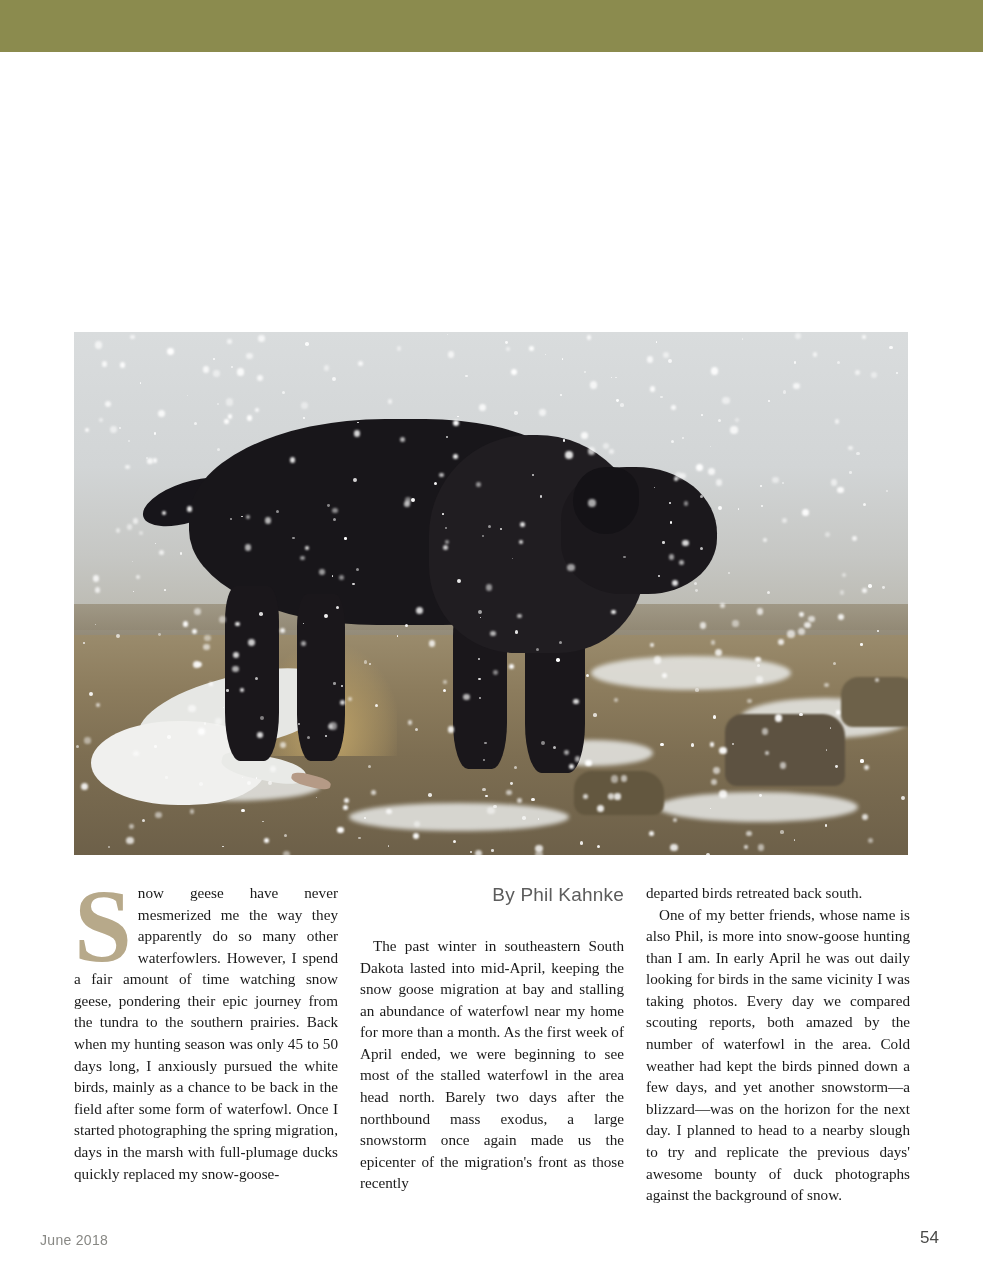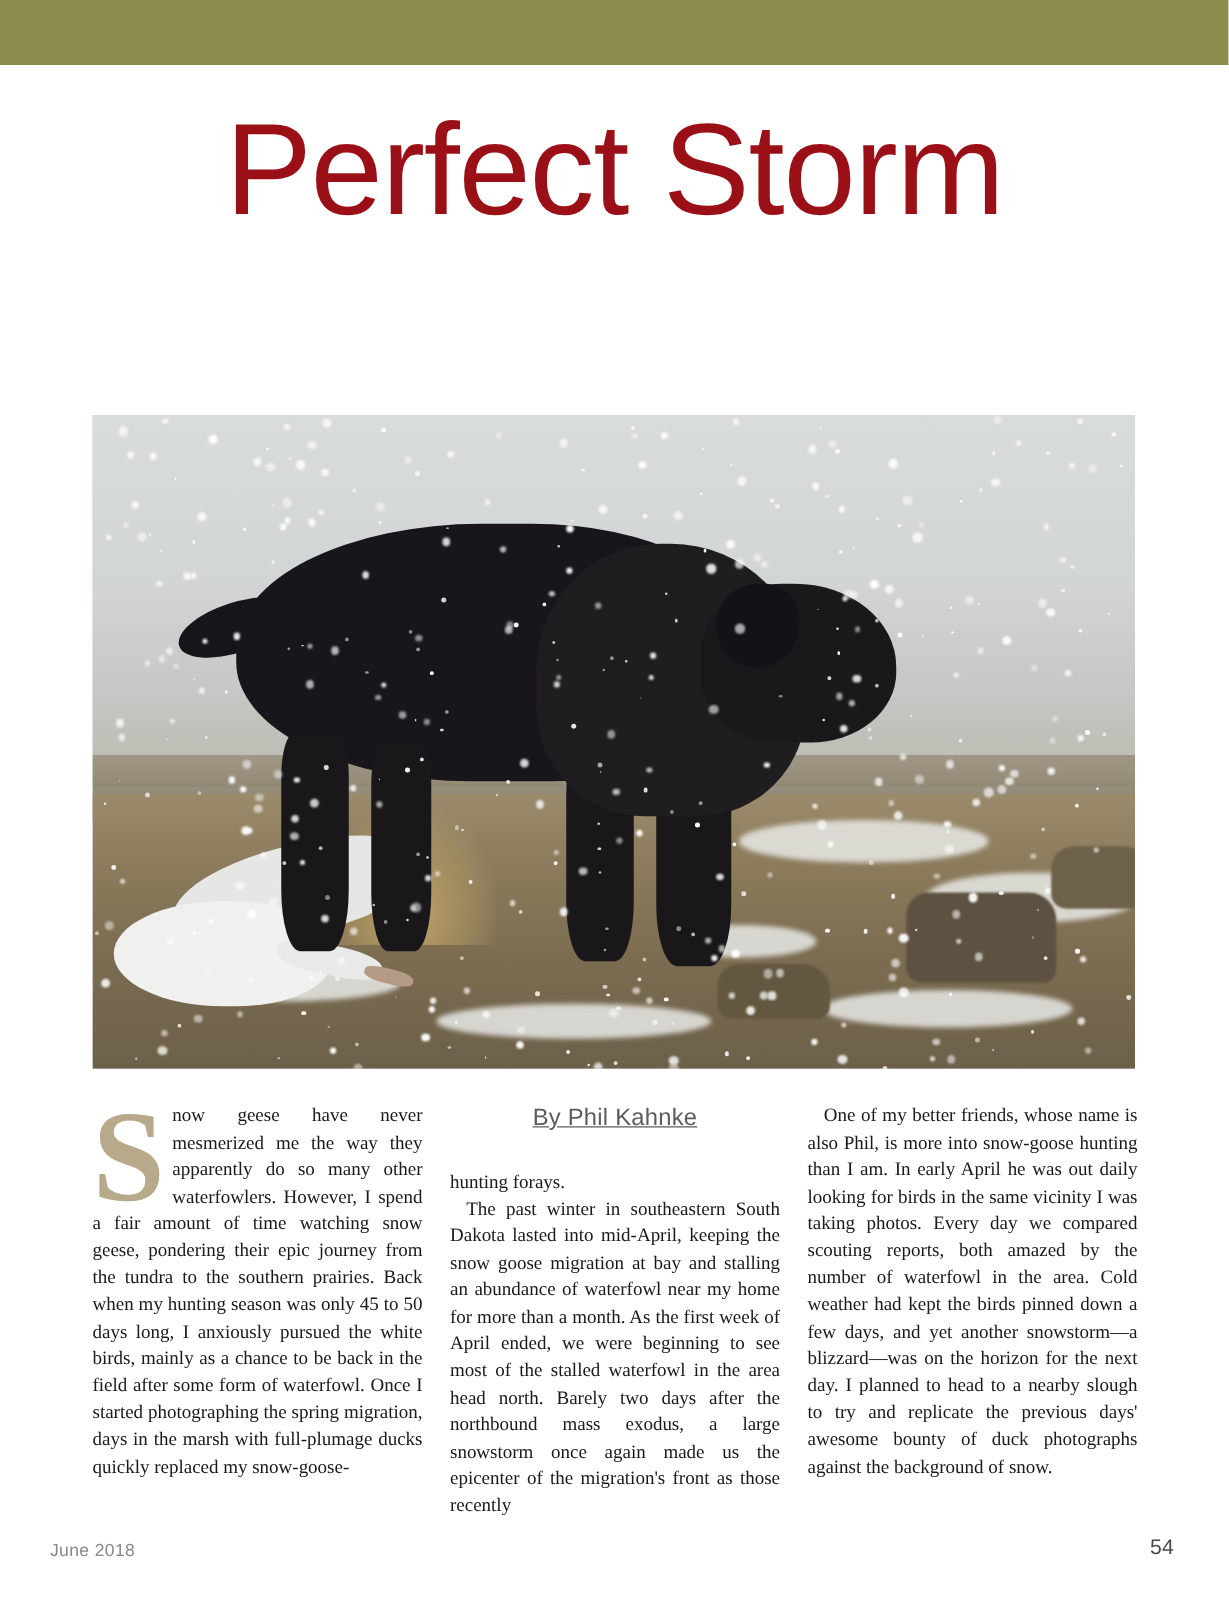--- a/index.html
+++ b/index.html
@@ -192,24 +192,23 @@
     font-weight: bold;
     font-size: 104px;
     line-height: 0.76;
     color: #b7a98a;
     margin: 4px 6px -6px 0;
   }
   .byline {
     font-family: "Liberation Sans", sans-serif;
     font-size: 19px;
     color: #5c5c5c;
-    text-align: center;
+    text-align: right;
     margin: 0 0 26px 0;
     letter-spacing: 0.2px;
-    text-decoration: underline;
   }
   .col p { margin: 0; }
   .col p.indent { text-indent: 13px; }
 
   .footer-date {
     position: absolute;
     left: 40px;
     top: 1232px;
     font-family: "Liberation Sans", sans-serif;
     font-size: 14px;
@@ -225,21 +224,20 @@
     color: #4a4a48;
   }
 </style>
 </head>
 <body>
 
 <div class="page">
 
   <div class="top-band"></div>
 
-  <div class="title">Perfect Storm</div>
 
   <div class="subtitle">
   </div>
 
   <div class="photo">
     <div class="ph-sky"></div>
     <div class="ph-ridge"></div>
     <div class="ph-ground"></div>
 
     <div class="ph-snowpatch sp1"></div>
@@ -699,25 +697,25 @@
   </div>
 
   <div class="cols">
 
     <div class="col col1">
       <span class="dropcap">S</span><span>now geese have never mesmerized me the way they apparently do so many other waterfowlers. However, I spend a fair amount of time watching snow geese, pondering their epic journey from the tundra to the southern prairies. Back when my hunting season was only 45 to 50 days long, I anxiously pursued the white birds, mainly as a chance to be back in the field after some form of waterfowl. Once I started photographing the spring migration, days in the marsh with full-plumage ducks quickly replaced my snow-goose-</span>
     </div>
 
     <div class="col col2">
       <div class="byline">By Phil Kahnke</div>
-      <p>hunting forays.</p>
       <p class="indent">The past winter in southeastern South Dakota lasted into mid-April, keeping the snow goose migration at bay and stalling an abundance of waterfowl near my home for more than a month. As the first week of April ended, we were beginning to see most of the stalled waterfowl in the area head north. Barely two days after the northbound mass exodus, a large snowstorm once again made us the epicenter of the migration's front as those recently</p>
     </div>
 
     <div class="col col3">
+      <p>departed birds retreated back south.</p>
       <p class="indent">One of my better friends, whose name is also Phil, is more into snow-goose hunting than I am. In early April he was out daily looking for birds in the same vicinity I was taking photos. Every day we compared scouting reports, both amazed by the number of waterfowl in the area. Cold weather had kept the birds pinned down a few days, and yet another snowstorm—a blizzard—was on the horizon for the next day. I planned to head to a nearby slough to try and replicate the previous days' awesome bounty of duck photographs against the background of snow.</p>
     </div>
 
   </div>
 
   <div class="footer-date">June 2018</div>
   <div class="footer-page">54</div>
 
 </div>
 

